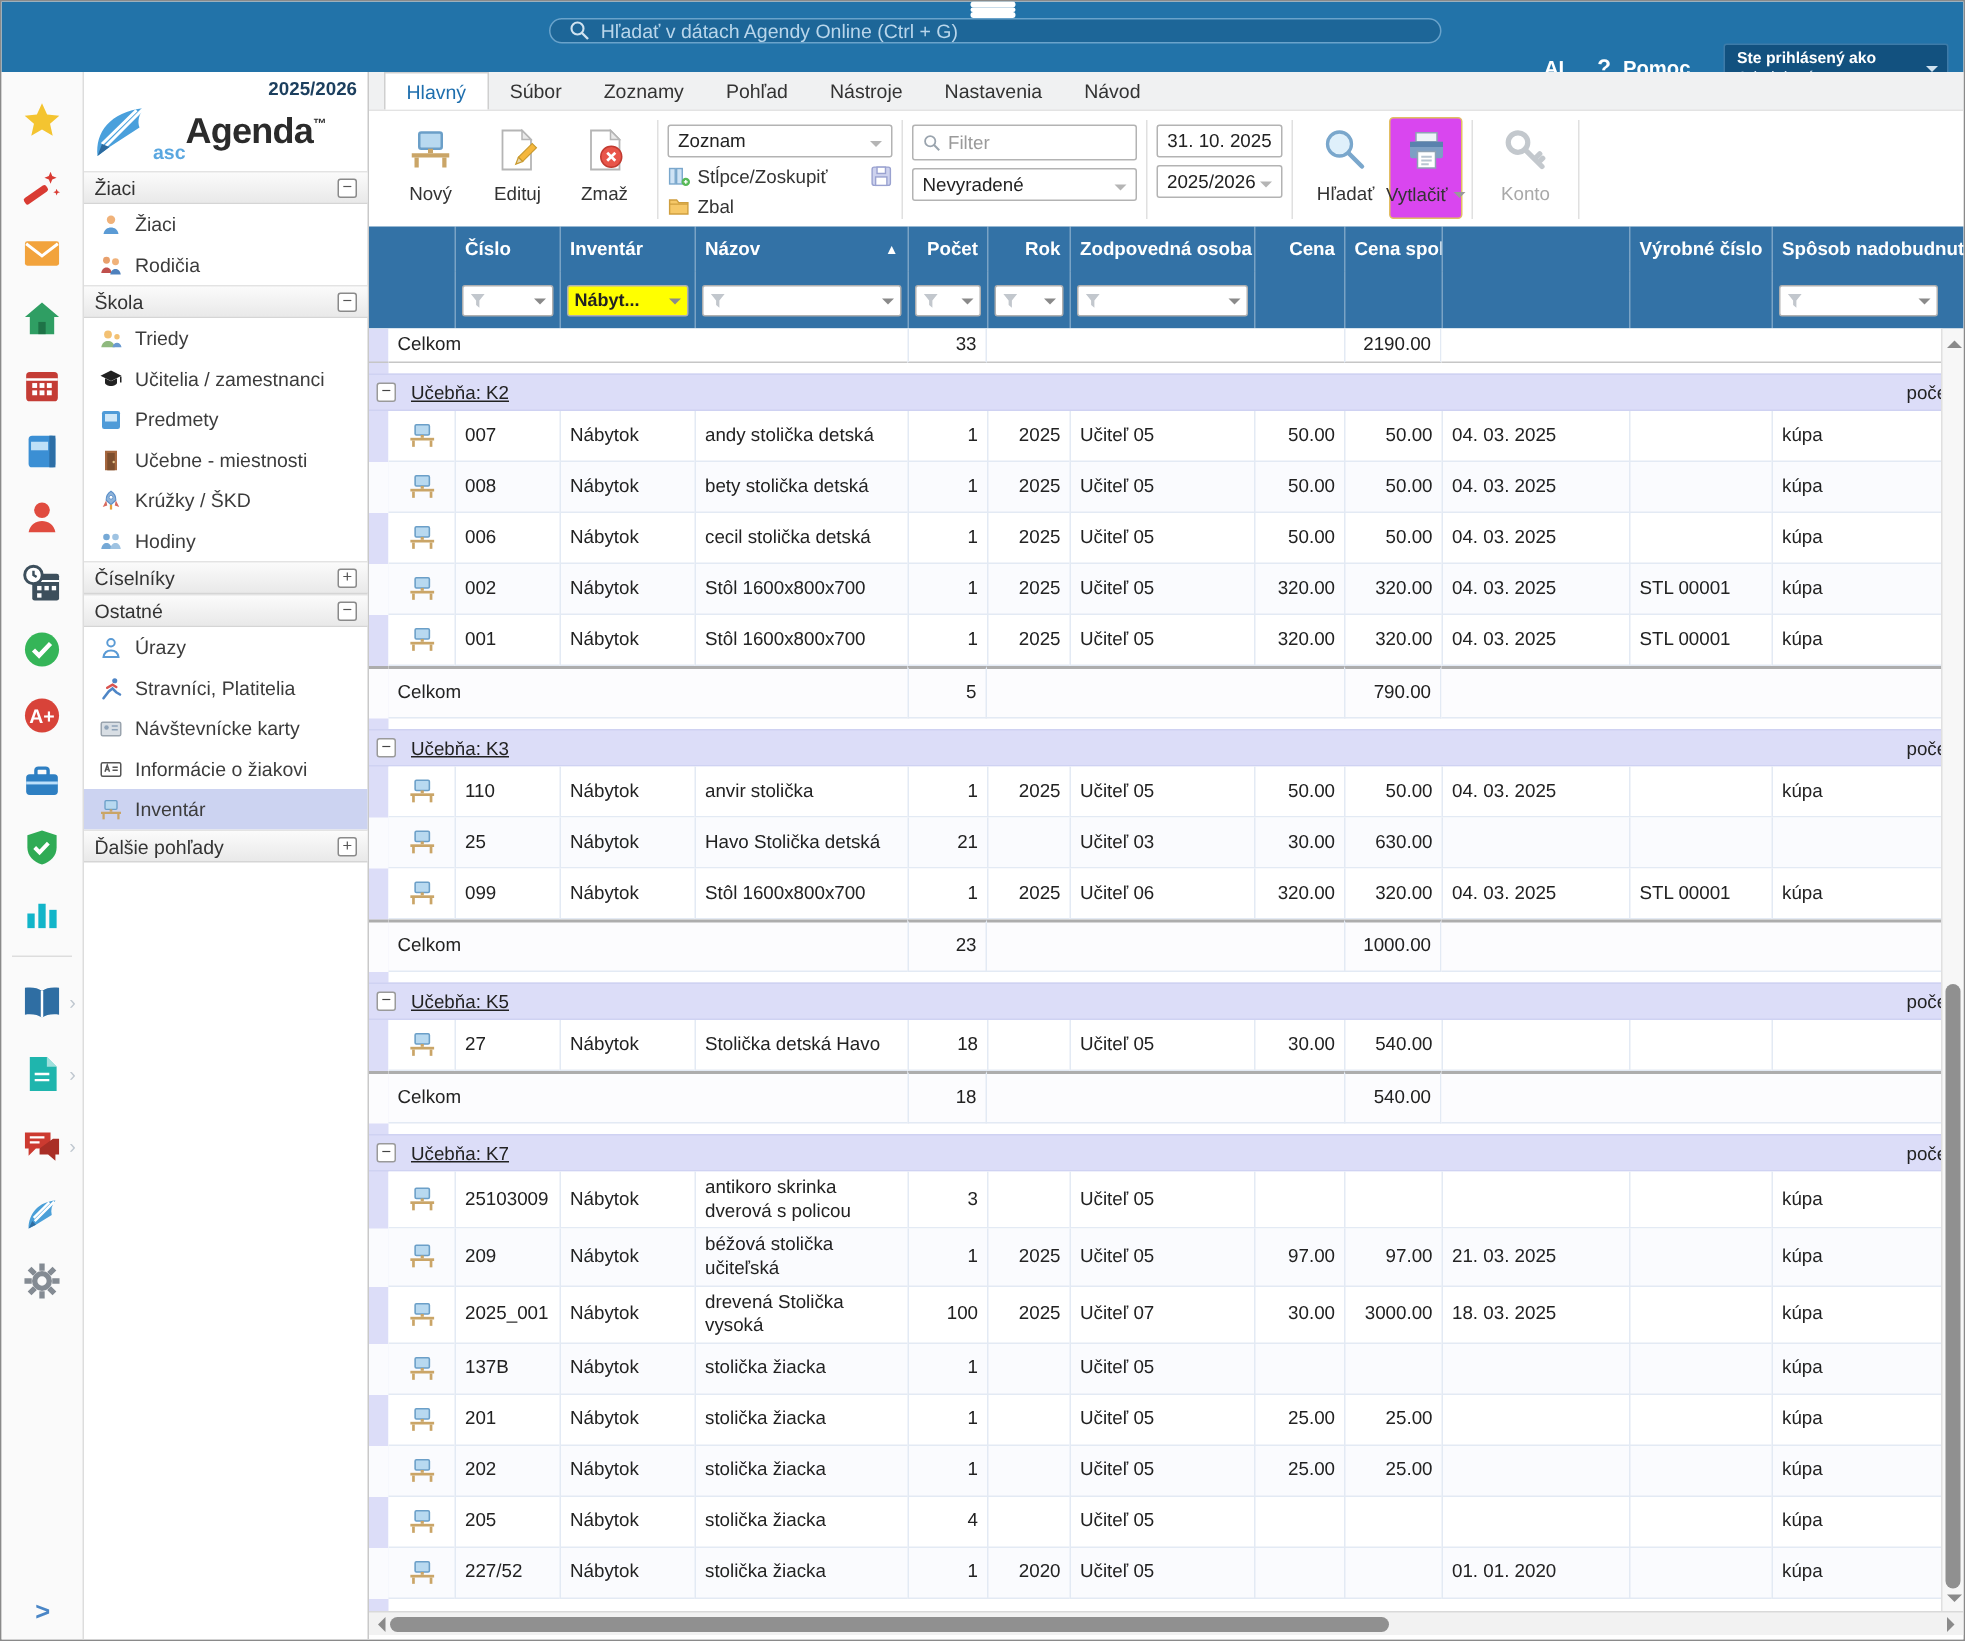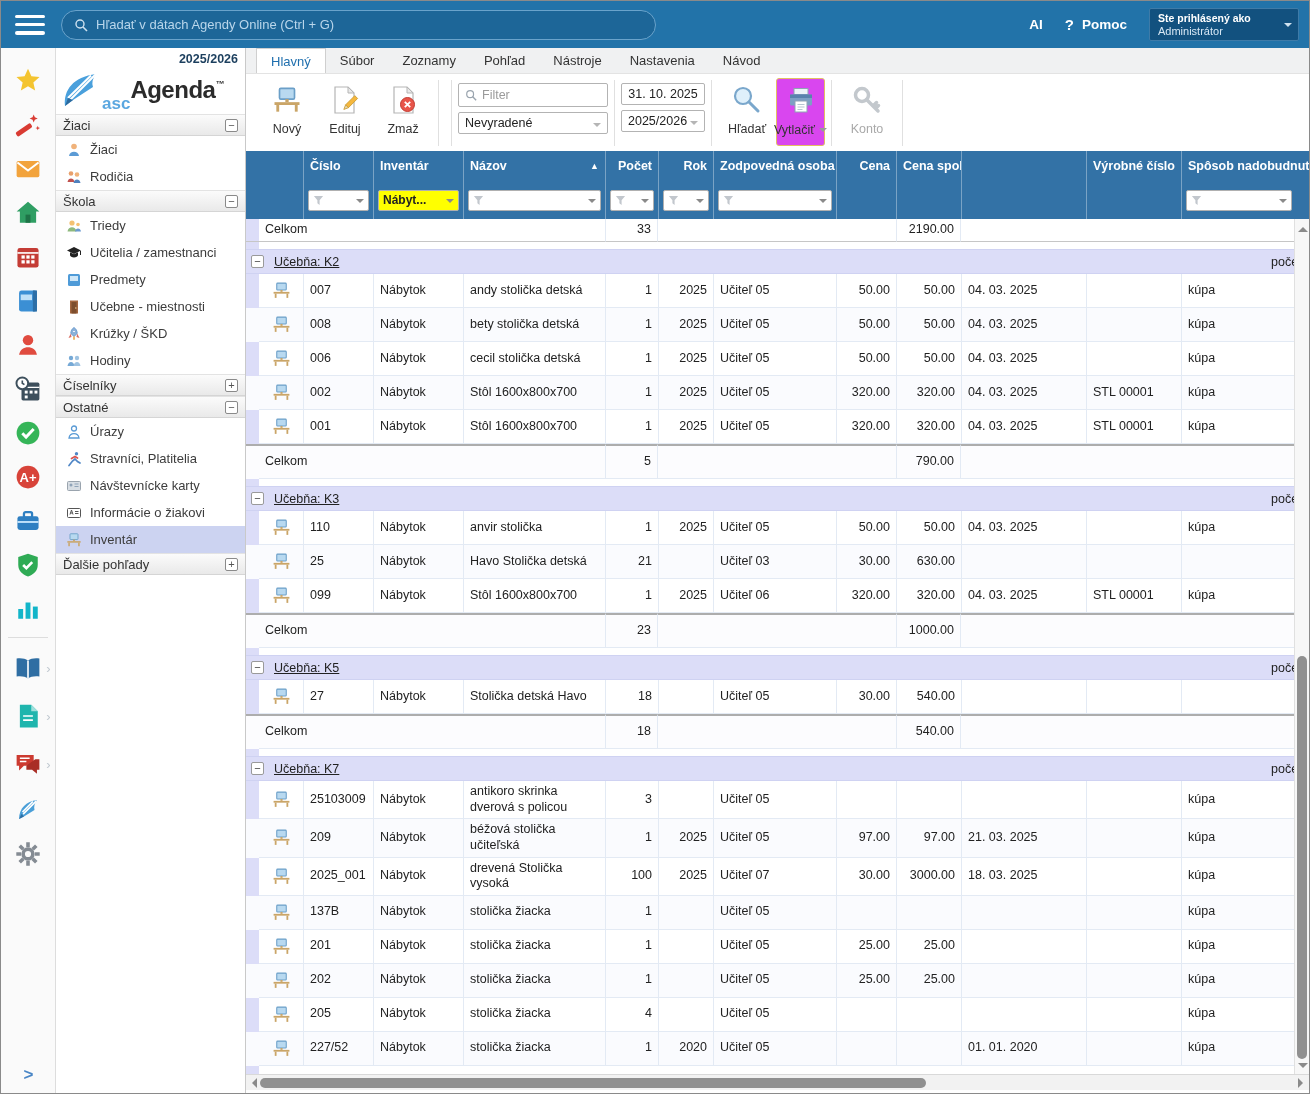--- a/index.html
+++ b/index.html
@@ -1,21 +1,21 @@
 <!DOCTYPE html>
 <html><head>
 <meta charset="utf-8">
 <style>
   html,body{margin:0;padding:0;background:#e8e8e8;}
   body{font-family:"Liberation Sans","DejaVu Sans",sans-serif;}
   #page{position:relative;width:1310px;height:1094px;background:#fff;overflow:hidden;border:1px solid #8a8a8a;box-sizing:border-box;}
   *{box-sizing:border-box;}
   .ic{display:block;}
   
-  .topbar{position:absolute;left:0;top:0;width:100%;height:47px;background:#2273a9;display:flex;align-items:center;}
+  .topbar{position:absolute;left:0;top:0;width:100%;height:47px;background:#2273a9;display:flex;align-items:center;flex-direction:column;}
   .burger{width:30px;height:20px;margin-left:14px;display:flex;flex-direction:column;justify-content:space-between;cursor:pointer;}
   .burger div{height:3.5px;background:#fff;border-radius:2px;}
   .gsearch{margin-left:16px;width:595px;height:30px;border-radius:15px;background:#1d6698;border:1px solid #6aa3cb;display:flex;align-items:center;padding:0 12px;color:#b9d6eb;font-size:13px;gap:8px;}
   .tb-right{margin-left:auto;display:flex;align-items:center;gap:22px;margin-right:10px;}
   .ai{color:#fff;font-weight:bold;font-size:13.5px;cursor:pointer;}
   .pomoc{color:#fff;font-weight:bold;font-size:13.5px;display:flex;gap:8px;align-items:center;cursor:pointer;}
   .qmark{font-size:15px;font-weight:bold;}
   .userbox{width:150px;height:33px;background:#12517f;border:1px solid #3e7ba8;border-radius:2px;padding:3px 18px 3px 8px;position:relative;color:#fff;cursor:pointer;}
   .userbox .l1{font-size:10.5px;font-weight:bold;line-height:1.25;}
   .userbox .l2{font-size:11px;color:#d7e7f4;line-height:1.25;}
@@ -28,21 +28,21 @@
   .rail-btn.has-arrow{height:48px;}
   .rail-btn.has-arrow::after{content:"›";position:absolute;right:5px;top:50%;transform:translateY(-50%);color:#c0c8d0;font-size:13px;}
   .rail-div{width:40px;height:1px;background:#ddd;margin:6px 0;}
   .rail-expand{position:absolute;bottom:8px;left:0;width:55px;text-align:center;color:#4a86c6;font-size:17px;font-weight:bold;cursor:pointer;}
   
   .sidebar{position:absolute;left:55px;top:47px;bottom:0;width:190px;background:#fff;border-right:1px solid #c9c9c9;}
   .logo-area{height:66px;position:relative;}
   .schoolyear{position:absolute;top:4px;right:7px;font-size:12.5px;font-weight:bold;color:#1c3f5e;}
   .logo-row{position:absolute;left:4px;top:18px;display:flex;align-items:center;}
   .logo-row .ic{width:44px;height:40px;}
-  .logo-asc{color:#5aa7e0;font-size:17px;font-weight:bold;margin-left:-2px;margin-top:28px;}
+  .logo-asc{color:#5aa7e0;font-size:13px;font-weight:bold;margin-left:-2px;margin-top:28px;}
   .logo-agenda{color:#2b2b2b;font-size:24px;font-weight:bold;letter-spacing:-0.5px;}
   .logo-tm{color:#2b2b2b;font-size:9px;font-weight:bold;margin-top:-12px;}
   .s-sec{height:22px;background:linear-gradient(#fbfbfb,#e9e9e9);border-top:1px solid #e3e3e3;border-bottom:1px solid #d5d5d5;display:flex;align-items:center;padding:0 7px;font-size:13px;color:#333;cursor:pointer;}
   .s-tog{margin-left:auto;width:13px;height:13px;background:#fff;border:1px solid #8a8a8a;border-radius:2px;font-size:11px;line-height:10px;text-align:center;color:#555;}
   .s-item{height:27px;display:flex;align-items:center;gap:8px;padding-left:10px;font-size:13px;color:#3c3c3c;cursor:pointer;}
   .s-item .ic{width:16px;height:16px;flex:none;}
   .s-item.sel{background:#ccd3f1;}
   
   .main{position:absolute;left:245px;top:47px;right:0;bottom:0;background:#fff;}
   .tabstrip{height:26px;background:#f0f1f2;display:flex;align-items:stretch;padding-left:10px;border-bottom:1px solid #e3e3e3;}
@@ -614,20 +614,41 @@
         <span>Edituj</span>
       </div>
       <div class="tb-btn">
         <svg class="ic">
             <use href="#delete-icon"></use>
           </svg>
         <span>Zmaž</span>
       </div>
       <div class="sep"></div>
 
+      <div class="tb-col" style="width:150px">
+        <div class="tsel">
+          <span>Zoznam</span>
+            <span class="tri"></span>
+        </div>
+        <div class="tb-line">
+          <svg class="ic">
+              <use href="#columns-icon"></use>
+            </svg>
+          <span>Stĺpce/Zoskupiť</span>
+          <svg class="ic right">
+              <use href="#save-icon"></use>
+            </svg>
+        </div>
+        <div class="tb-line">
+          <svg class="ic">
+              <use href="#folder-icon"></use>
+            </svg>
+          <span>Zbal</span>
+        </div>
+      </div>
       <div class="sep"></div>
 
       <div class="tb-col" style="width:150px">
         <div class="tinput">
           <svg class="ic" style="width:12px;height:12px">
               <use href="#magnifier-small-icon"></use>
             </svg>
           <span>Filter</span>
         </div>
         <div class="tsel">

